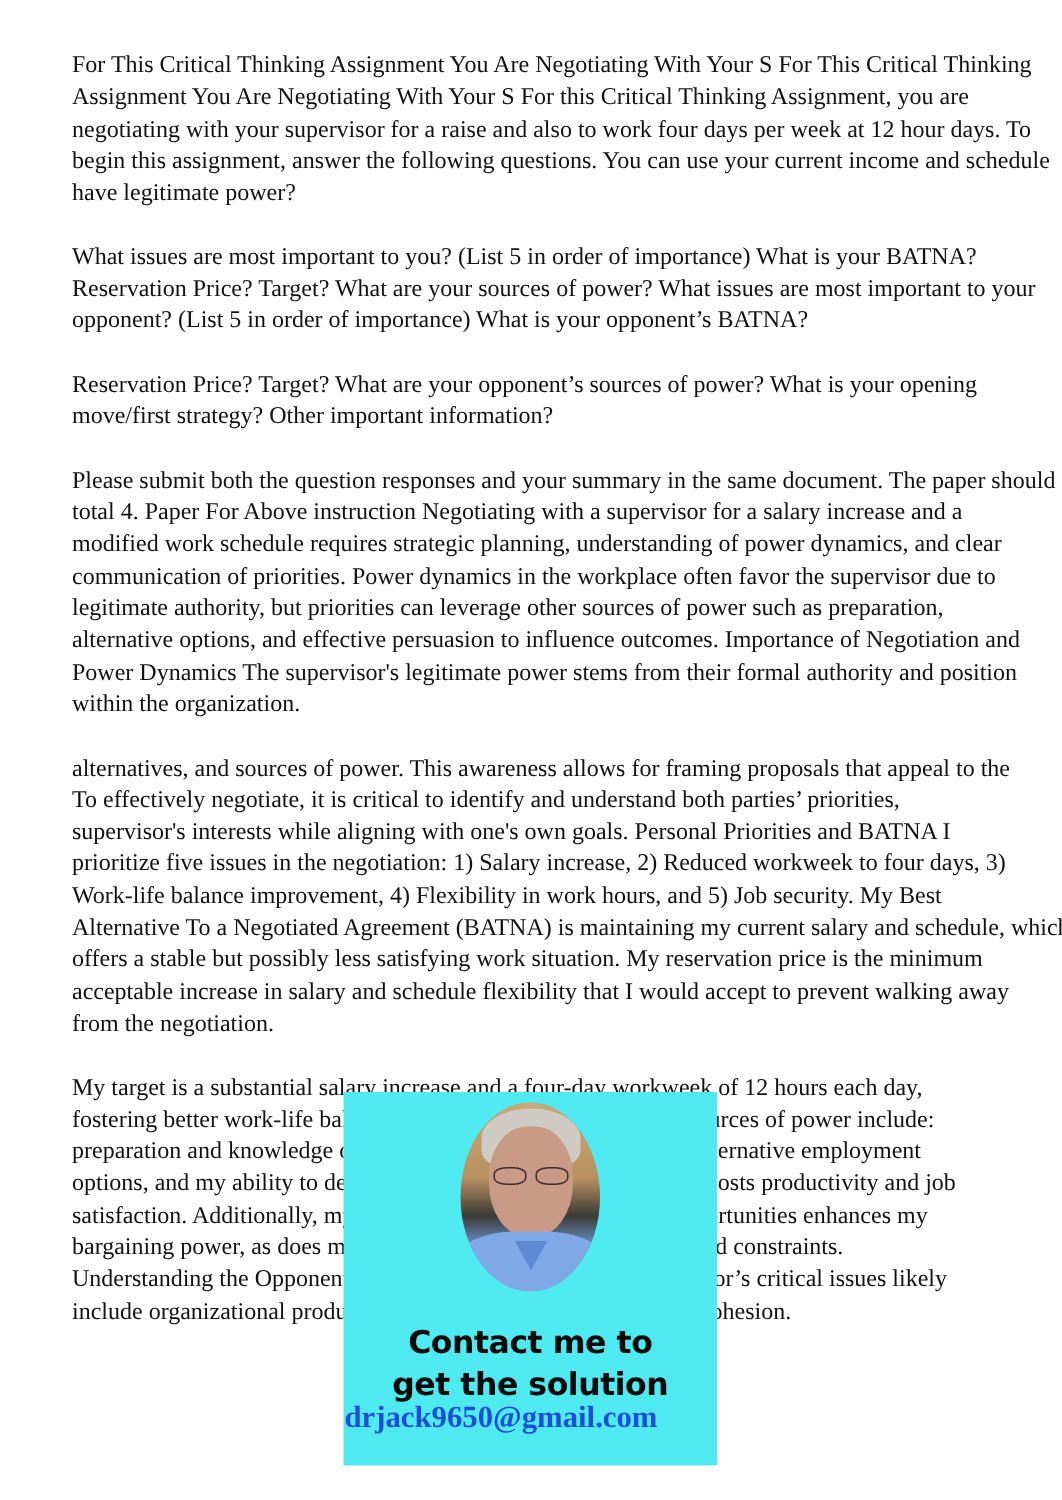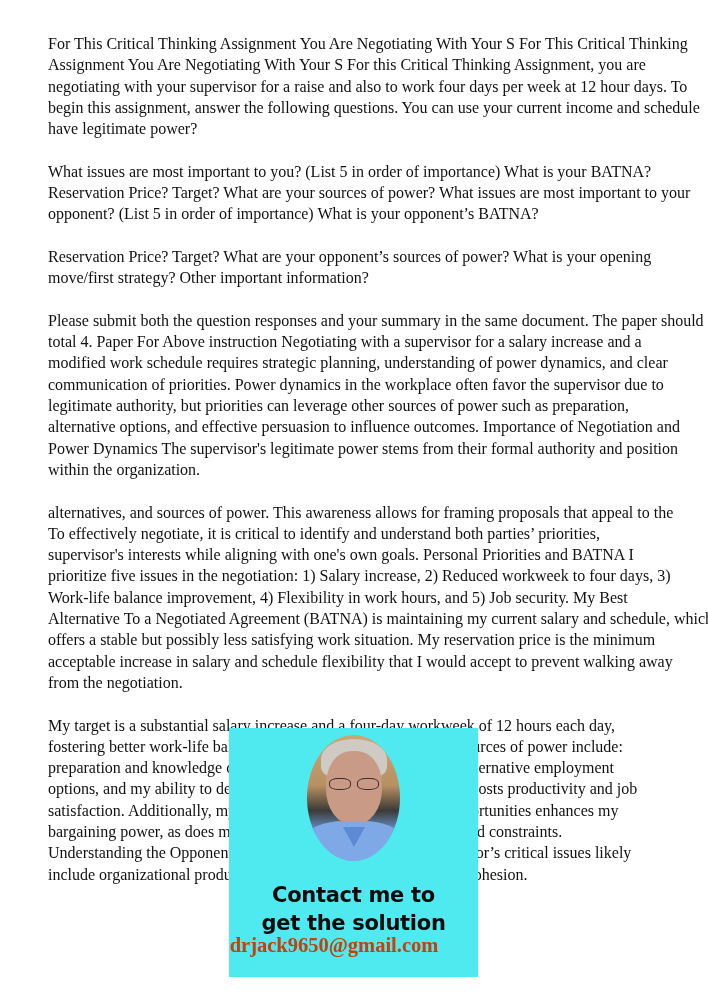--- a/index.html
+++ b/index.html
@@ -120,21 +120,21 @@
     .email {
       position: absolute;
       left: 0;
       top: 203px;
       width: 210px;
       text-align: center;
       font-family: "Liberation Serif", "DejaVu Serif", serif;
       font-weight: bold;
       font-size: 20.5px;
       line-height: 28px;
-      color: #c2410c;
+      color: #1d4ed8;
     }
   </style>
 </head>
 <body>
 
 <div class="page">
   <div class="para">
     <span class="line">For This Critical Thinking Assignment You Are Negotiating With Your S For This Critical Thinking</span>
     <span class="line">Assignment You Are Negotiating With Your S For this Critical Thinking Assignment, you are</span>
     <span class="line">negotiating with your supervisor for a raise and also to work four days per week at 12 hour days. To</span>

